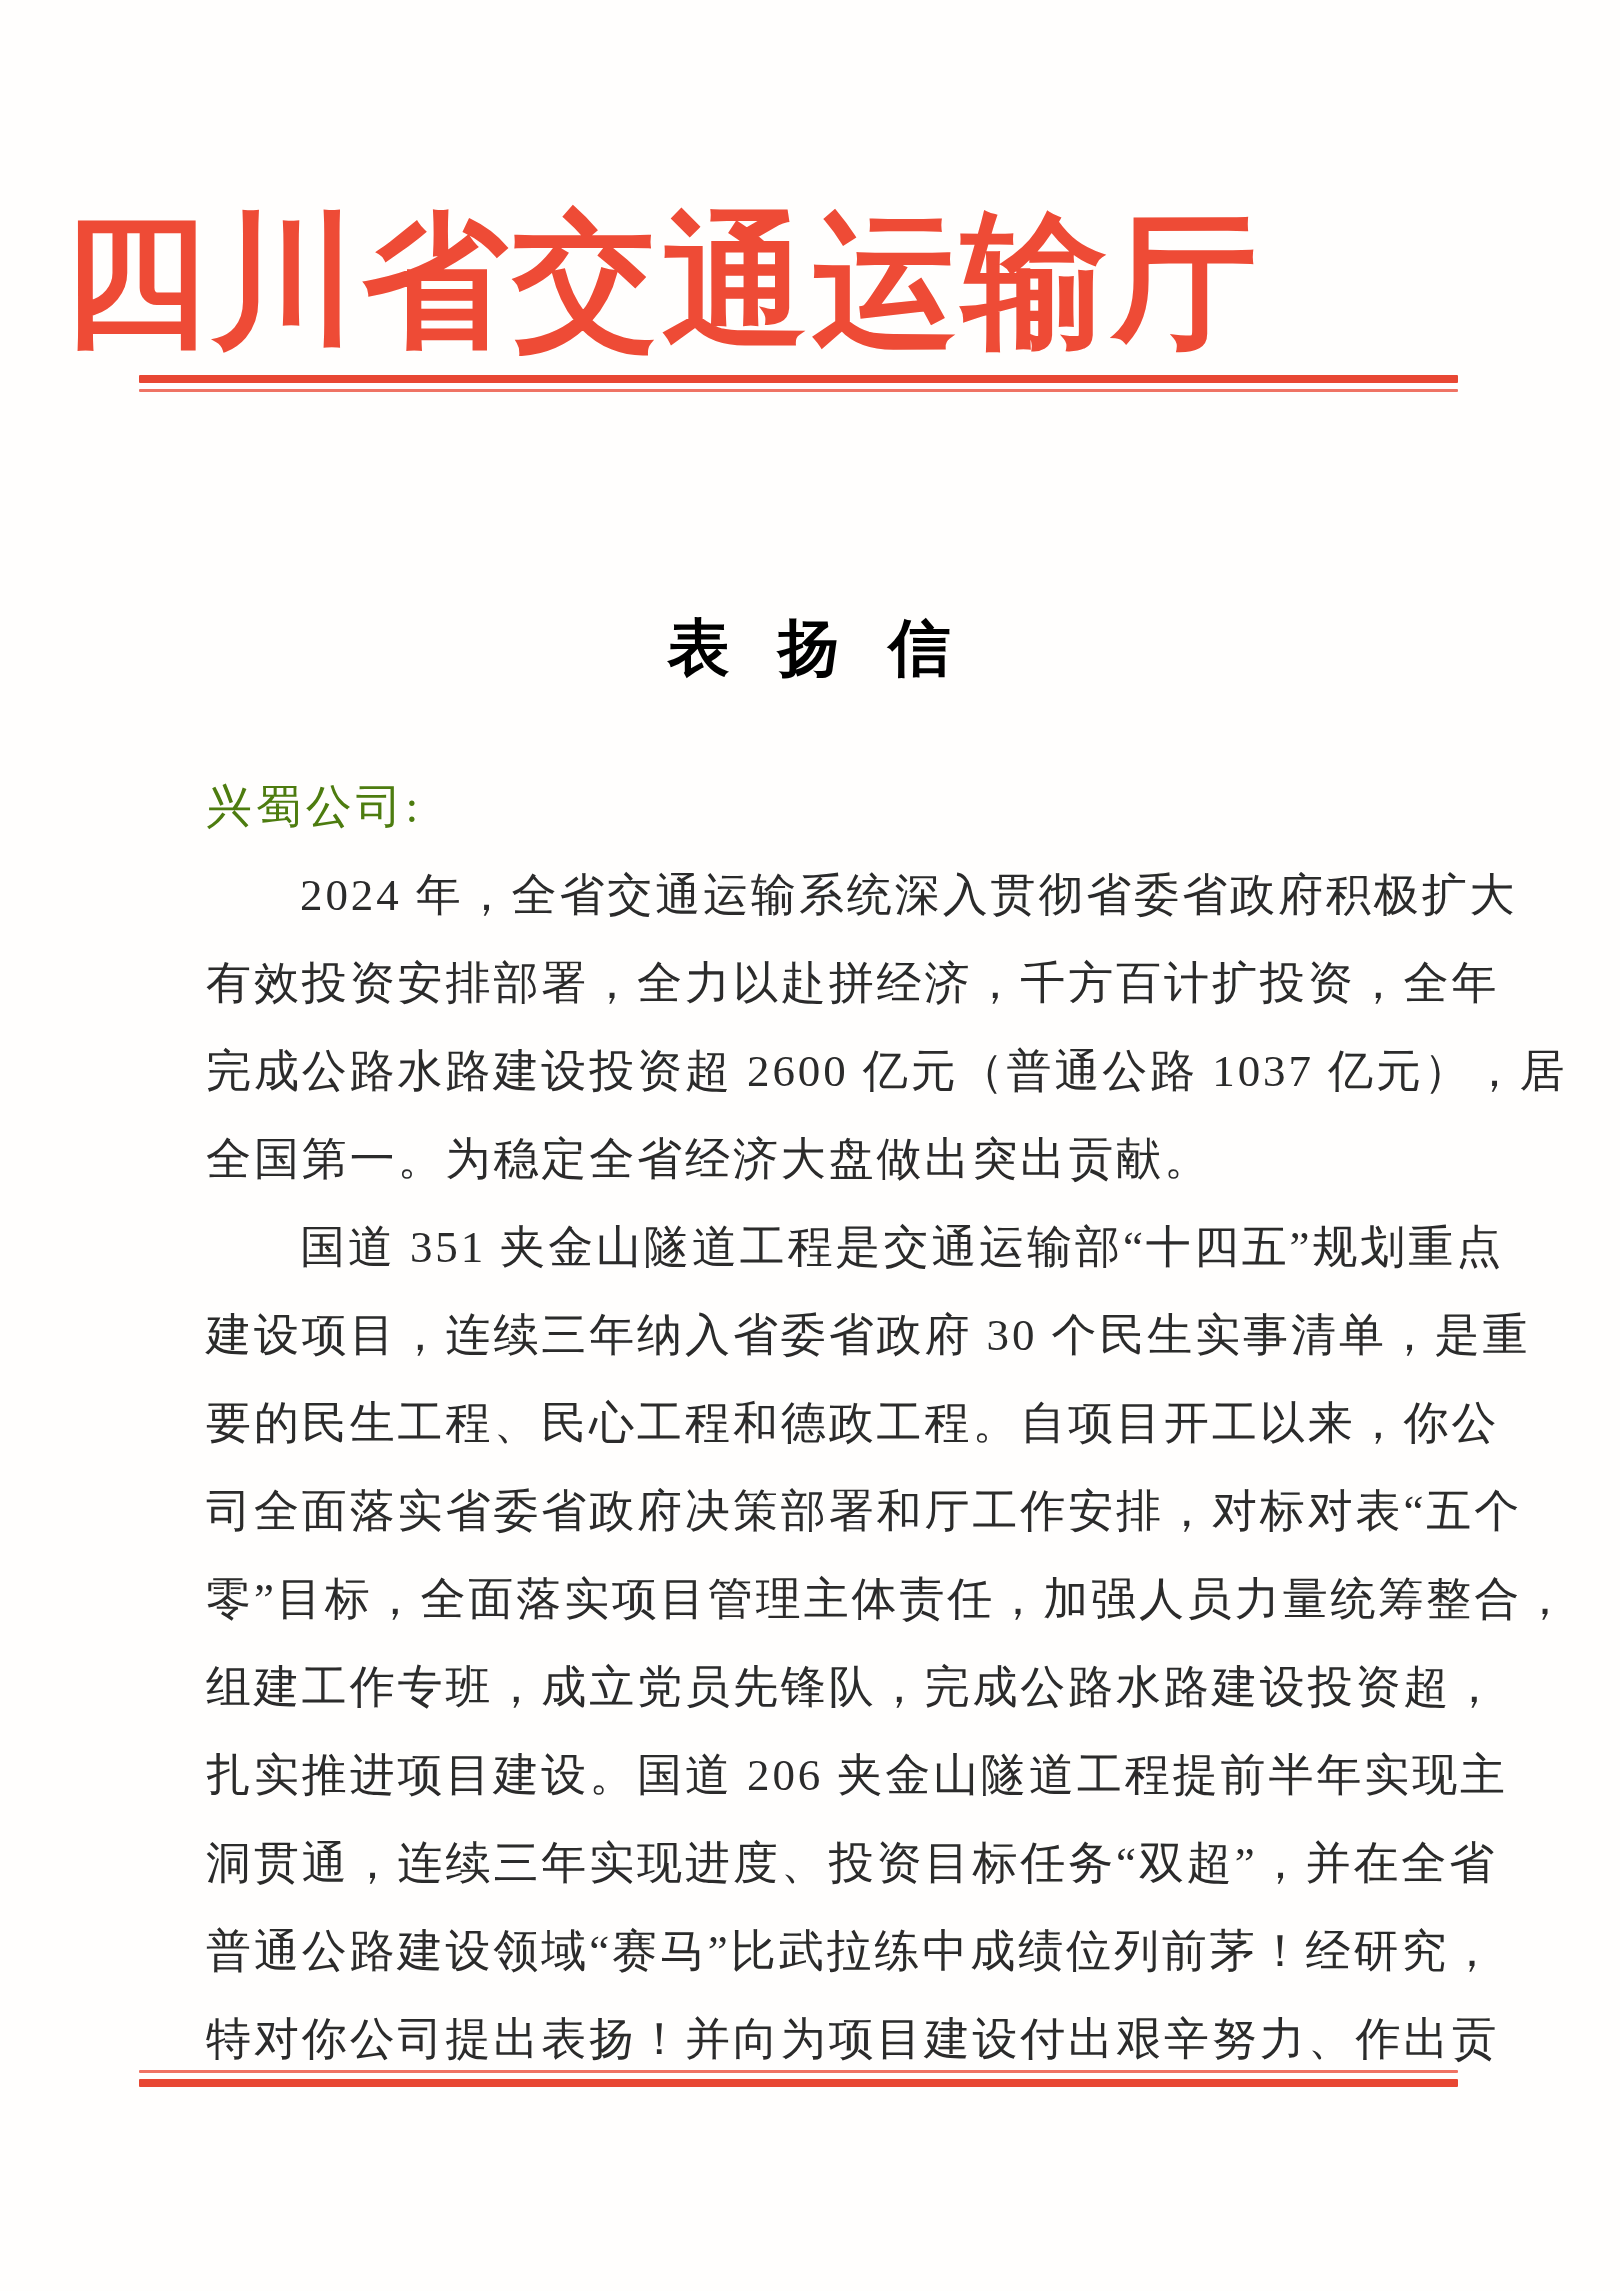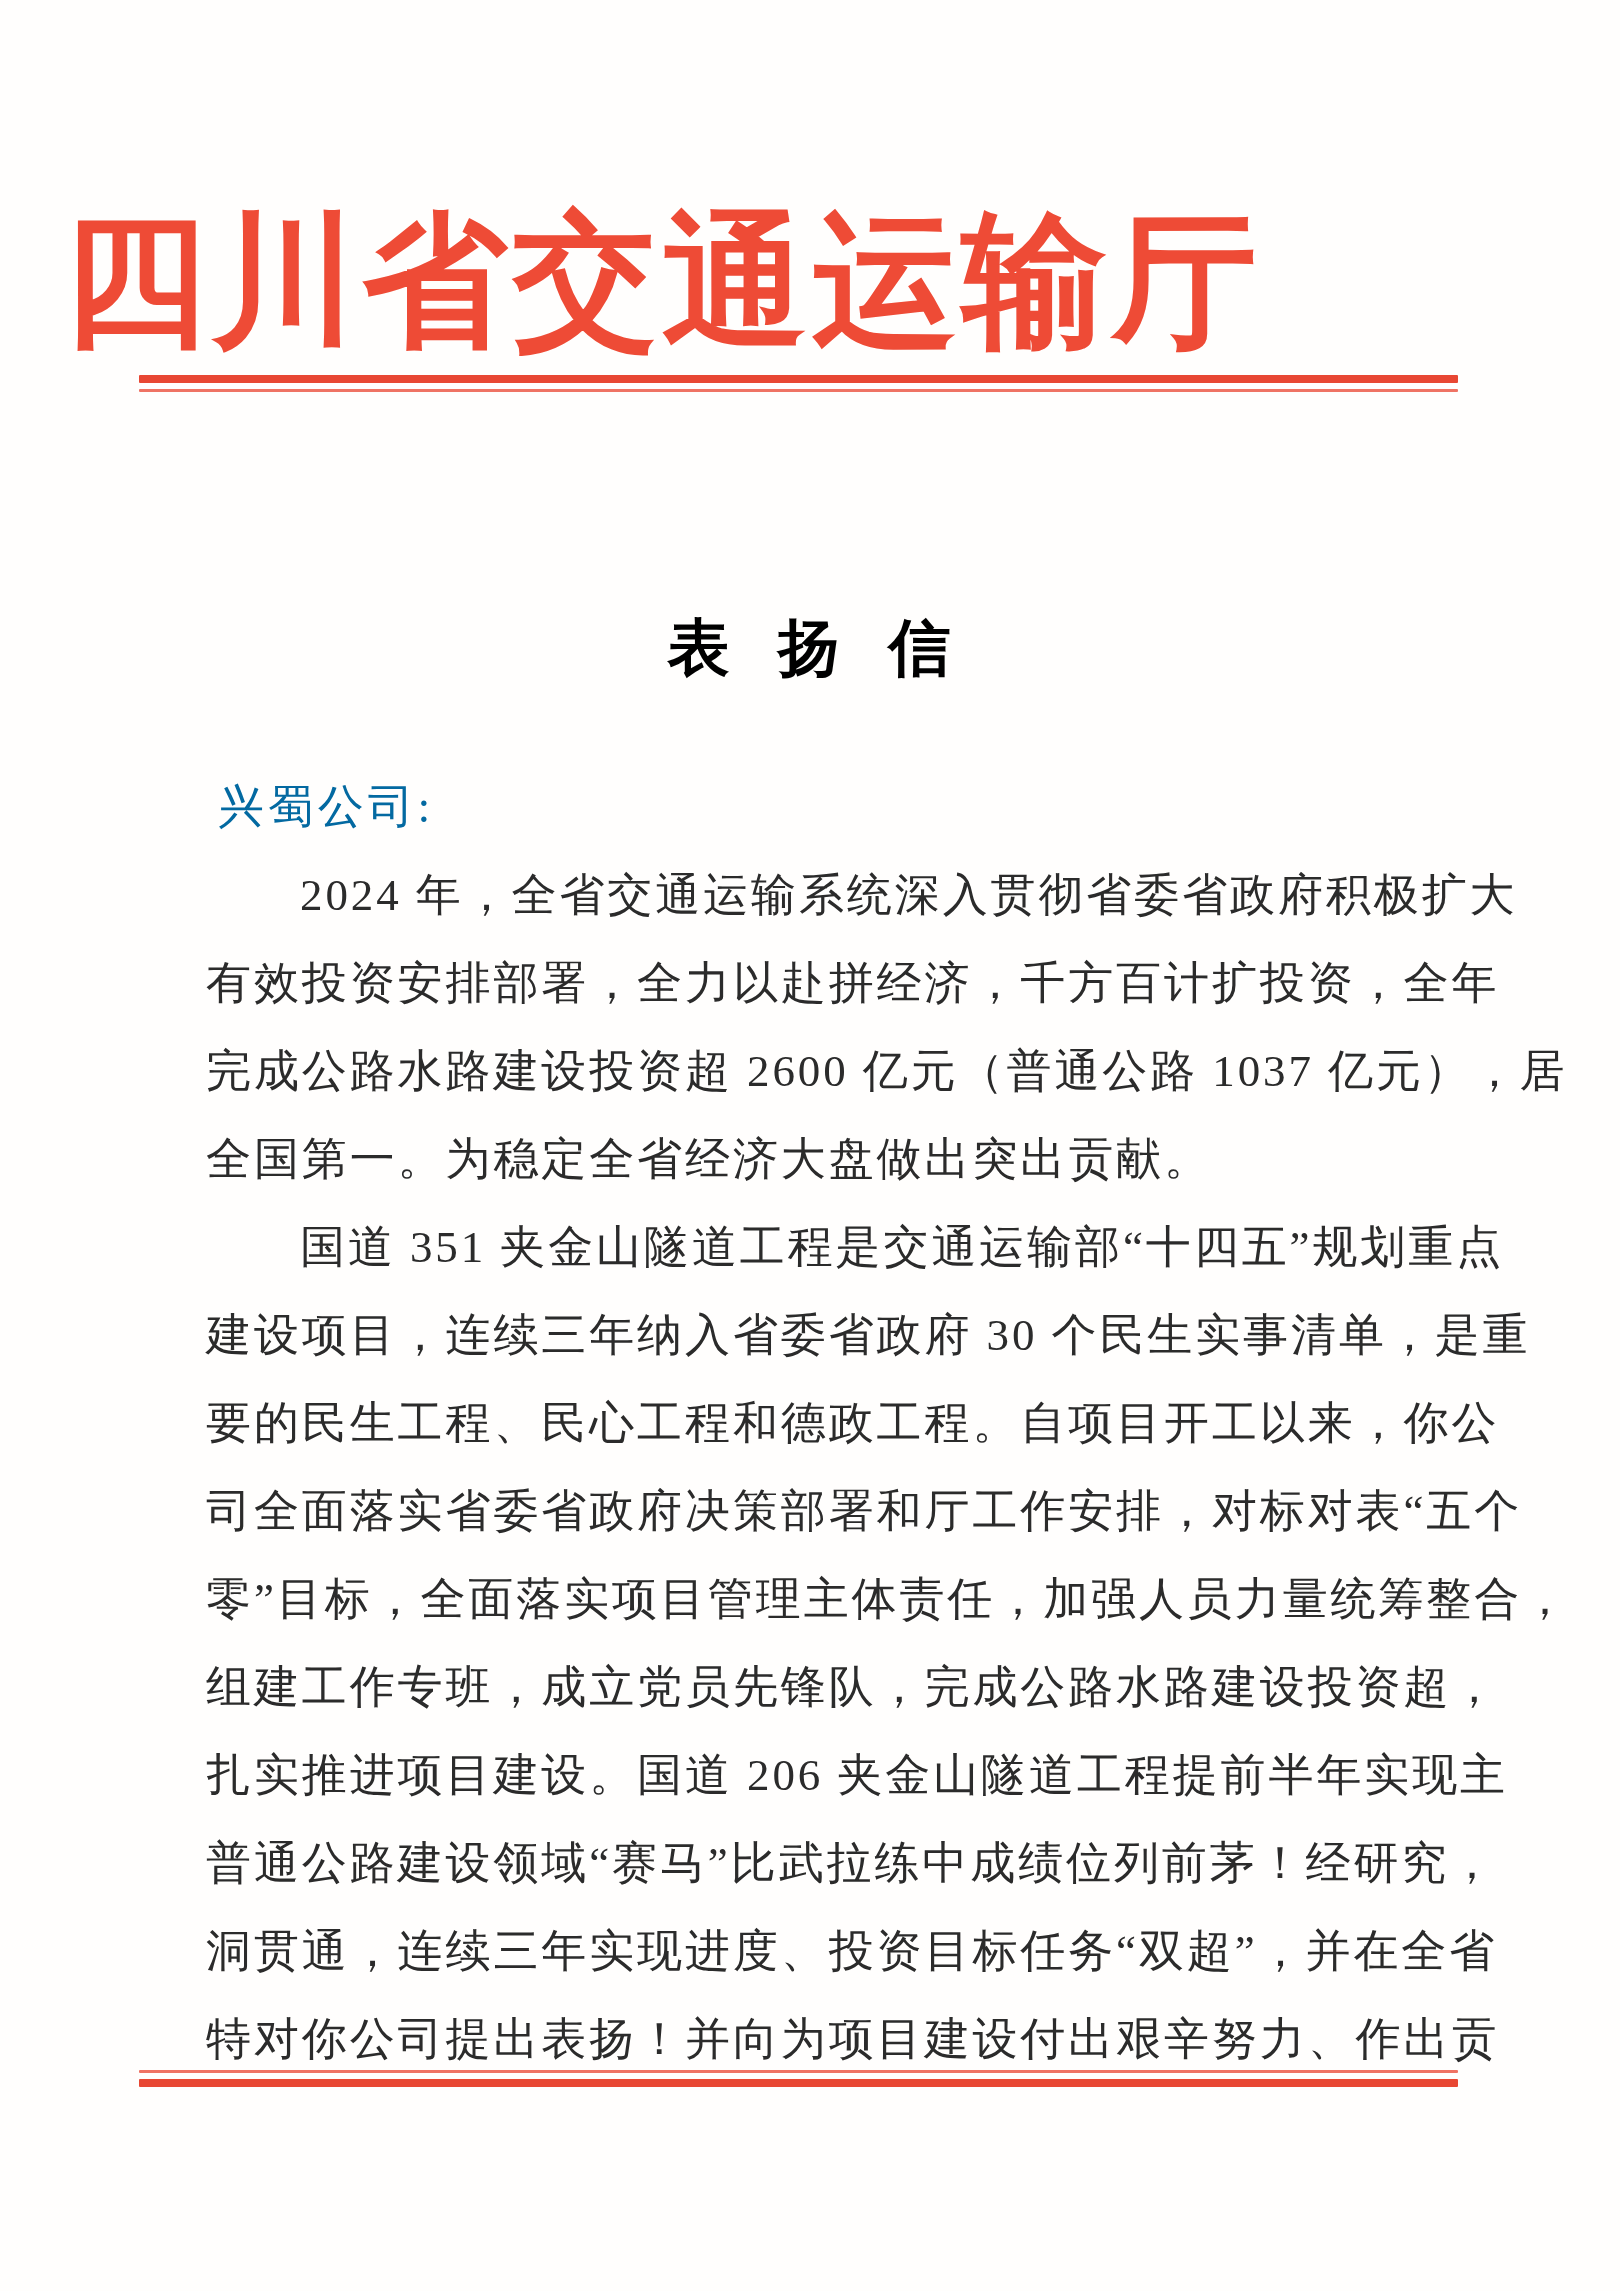--- a/index.html
+++ b/index.html
@@ -54,23 +54,23 @@
     font-weight: bold;
     color: #000000;
     letter-spacing: 2px;
     word-spacing: 29px;
     white-space: nowrap;
   }
   
   .salutation {
     position: absolute;
     top: 776px;
-    left: 218px;
+    left: 206px;
     font-size: 46px;
-    color: #0369a1;
+    color: #4d7c0f;
     letter-spacing: 3.9px;
     white-space: nowrap;
   }
   
   .body-block {
     position: absolute;
     top: 851px;
     left: 206px;
     width: 1274px;
     color: #2b2b2b;
@@ -108,22 +108,22 @@
     <div class="line">有效投资安排部署，全力以赴拼经济，千方百计扩投资，全年</div>
     <div class="line">完成公路水路建设投资超 2600 亿元（普通公路 1037 亿元），居</div>
     <div class="line">全国第一。为稳定全省经济大盘做出突出贡献。</div>
     <div class="line indent">国道 351 夹金山隧道工程是交通运输部“十四五”规划重点</div>
     <div class="line">建设项目，连续三年纳入省委省政府 30 个民生实事清单，是重</div>
     <div class="line">要的民生工程、民心工程和德政工程。自项目开工以来，你公</div>
     <div class="line">司全面落实省委省政府决策部署和厅工作安排，对标对表“五个</div>
     <div class="line">零”目标，全面落实项目管理主体责任，加强人员力量统筹整合，</div>
     <div class="line">组建工作专班，成立党员先锋队，完成公路水路建设投资超，</div>
     <div class="line">扎实推进项目建设。国道 206 夹金山隧道工程提前半年实现主</div>
+    <div class="line">洞贯通，连续三年实现进度、投资目标任务“双超”，并在全省</div>
     <div class="line">普通公路建设领域“赛马”比武拉练中成绩位列前茅！经研究，</div>
-    <div class="line">洞贯通，连续三年实现进度、投资目标任务“双超”，并在全省</div>
     <div class="line">特对你公司提出表扬！并向为项目建设付出艰辛努力、作出贡</div>
   </div>
 
   <div class="rule rule-thin-bottom"></div>
   <div class="rule rule-thick-bottom"></div>
 
 </div>
 
 
 </body></html>

